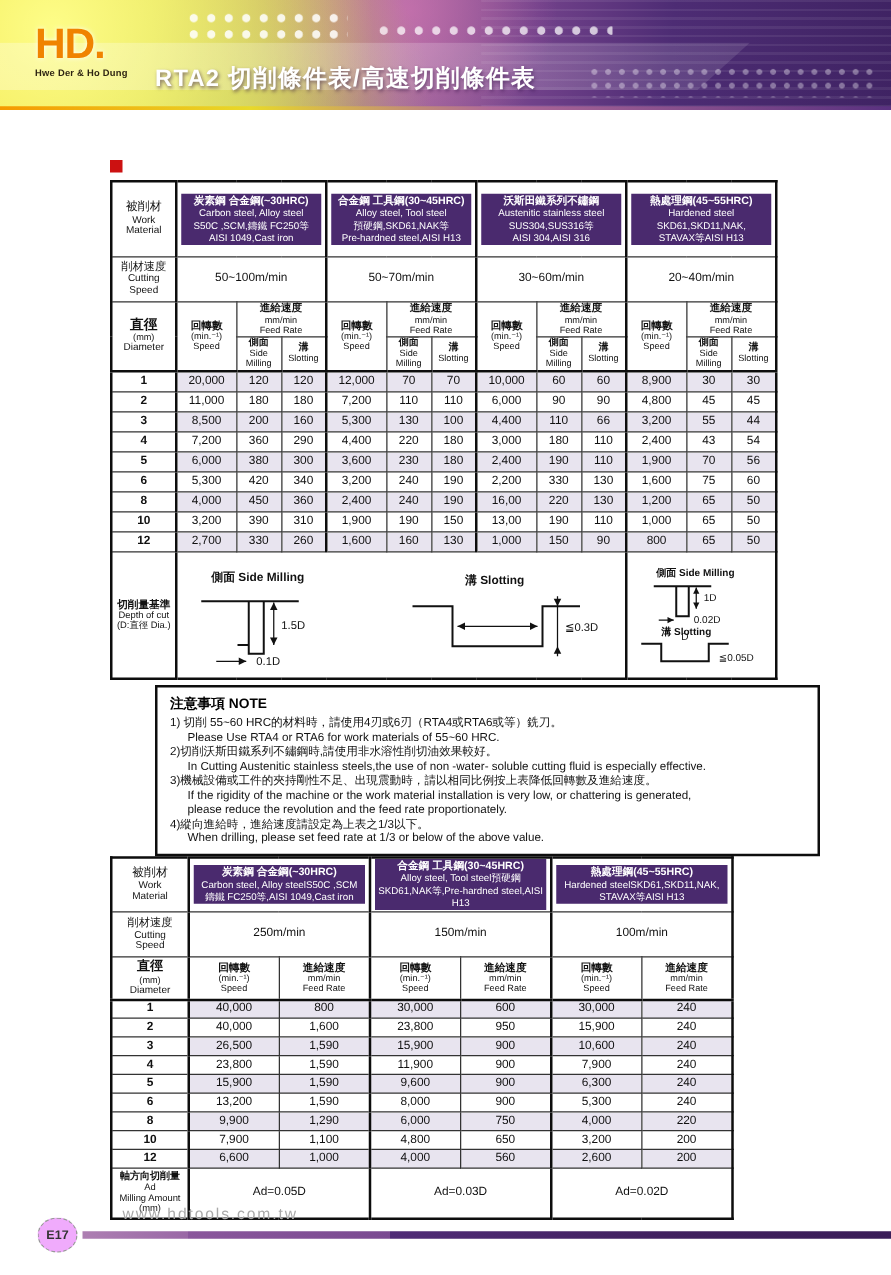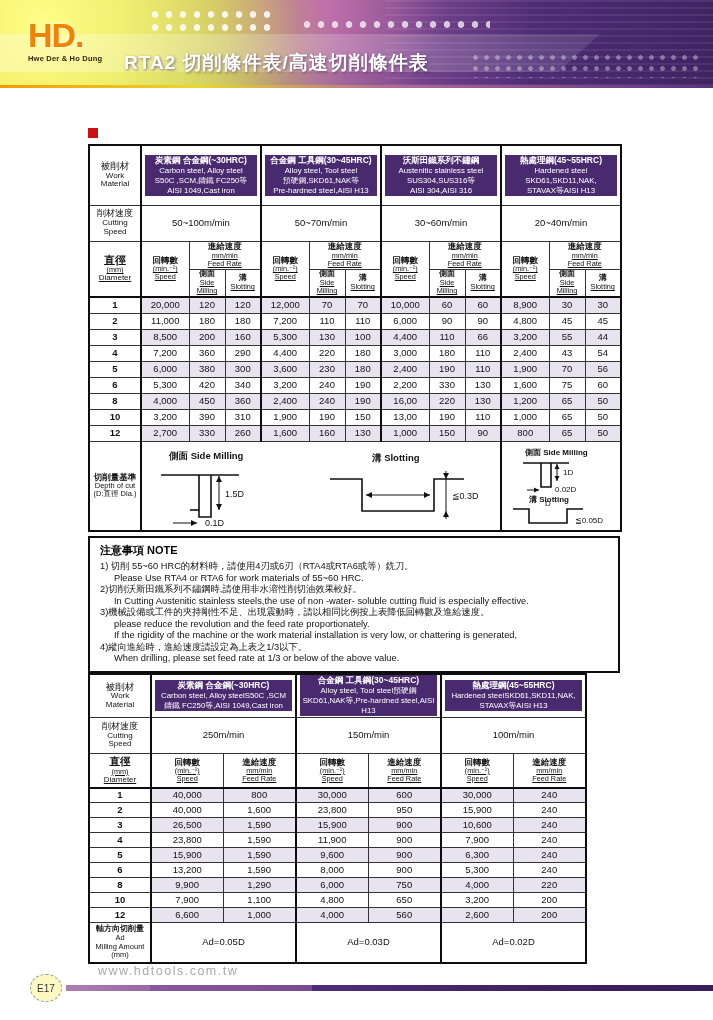--- a/index.html
+++ b/index.html
@@ -55,54 +55,54 @@
   .en{font-size:8px;}
   .mat-row td{border-bottom:2px solid var(--thick);background:#fff;}
   .matbox{margin:0 3px;background:var(--purple);color:#fff;display:flex;flex-direction:column;
     justify-content:center;height:100%;line-height:1.3;}
   .matbox .m1{font-weight:bold;font-size:8.5px;}
   .matbox .m2{font-size:7.8px;}
   .speed-row td{border-bottom:2px solid var(--thick);}
   .cs-val{font-size:11.5px;}
   .sub td{font-size:8px;}
   .sub .h1{font-weight:bold;font-size:8.5px;}
-  .sub .h2{font-size:7.3px;text-decoration:underline;}
+  .sub .h2{font-size:7.3px;}
   .bot2{border-bottom:2px solid var(--thick) !important;}
   tr.stripe td{background:var(--stripe);}
   tr.stripe td.dia{background:#fff;}
   td.dia{font-weight:bold;font-size:10px;border-right:2px solid var(--thick);}
   .t1 tbody.data tr{height:16px;}
   .t2 tbody.data tr{height:15px;}
-  .depth-row td{border-top:2px solid var(--thick);height:90px;}
+  .depth-row td{border-top:2px solid var(--thick);height:102px;}
   .ad-row td{border-top:2px solid var(--thick);height:40px;}
   .ad-val{font-size:13px;}
   .lblsmall{font-size:8.5px;font-weight:bold;}
   .lbltiny{font-size:7.5px;font-weight:normal;}
   .diag-main{background:#fff;}
   .diag-wrap{display:flex;justify-content:space-around;align-items:center;height:100%;}
   .diag-col{display:flex;flex-direction:column;justify-content:center;align-items:center;height:100%;}
   svg text{font-family:"Liberation Sans","DejaVu Sans",sans-serif;fill:#111;}
   svg .dlab{font-size:9.5px;font-weight:bold;}
   svg .dval{font-size:9px;}
   svg path,svg line{stroke:#111;fill:none;}
   svg .shape{stroke-width:1.6;}
   svg .dim{stroke-width:1;}
   svg .ah{fill:#111;stroke:none;}
 
   
-  .note-box{border:2px solid var(--thick);width:532px;margin-top:4px;padding:5px 10px 6px 10px;}
+  .note-box{border:2px solid var(--thick);width:532px;margin-top:4px;padding:5px 10px 6px 10px;margin-left:36px;}
   .note-title{font-size:11px;font-weight:bold;margin-bottom:3px;}
   .note-line{font-size:9.3px;line-height:11.5px;color:#111;}
   .note-line.ind{padding-left:14px;}
 
   
   .footer{position:absolute;left:0;bottom:16px;width:713px;height:34px;}
   .page-badge{position:absolute;left:30px;top:4px;width:32px;height:28px;border:1px dashed #999;
     border-radius:50%;display:flex;align-items:center;justify-content:center;
-    font-size:10px;font-weight:normal;color:#333;background:#fef9c3;}
+    font-size:10px;font-weight:bold;color:#333;background:#f0abfc;}
   .site-url{position:absolute;left:98px;top:-6px;font-size:12.5px;color:#a9a9a9;letter-spacing:1.5px;}
   .footer .bar{position:absolute;left:66px;top:15px;right:0;height:6px;
     background:linear-gradient(90deg,#ad7fb2 0%,#9a68a6 13%,#8a579c 13%,#7a4a91 38%,#502c77 38%,#41215f 72%,#3a1d58 100%);}
 </style>
 </head>
 <body>
 
 <div class="page">
 
   <header class="banner">
@@ -477,22 +477,22 @@
     </table>
 
     <div class="note-box">
       <div class="note-title">注意事項  NOTE</div>
       <div>
           <div class="note-line">1) 切削 55~60 HRC的材料時，請使用4刃或6刃（RTA4或RTA6或等）銑刀。</div>
           <div class="note-line ind">Please Use RTA4 or RTA6 for work materials of 55~60 HRC.</div>
           <div class="note-line">2)切削沃斯田鐵系列不鏽鋼時,請使用非水溶性削切油效果較好。</div>
           <div class="note-line ind">In Cutting Austenitic stainless steels,the use of non -water- soluble cutting fluid is especially effective.</div>
           <div class="note-line">3)機械設備或工件的夾持剛性不足、出現震動時，請以相同比例按上表降低回轉數及進給速度。</div>
+          <div class="note-line ind">If the rigidity of the machine or the work material installation is very low, or chattering is generated,</div>
           <div class="note-line ind">please reduce the revolution and the feed rate proportionately.</div>
-          <div class="note-line ind">If the rigidity of the machine or the work material installation is very low, or chattering is generated,</div>
           <div class="note-line">4)縱向進給時，進給速度請設定為上表之1/3以下。</div>
           <div class="note-line ind">When drilling, please set feed rate at 1/3 or below of the above value.</div>
         </div>
     </div>
 
 
     <table class="ct t2">
       <colgroup>
         <col style="width:62px">
           <col style="width:72px">

